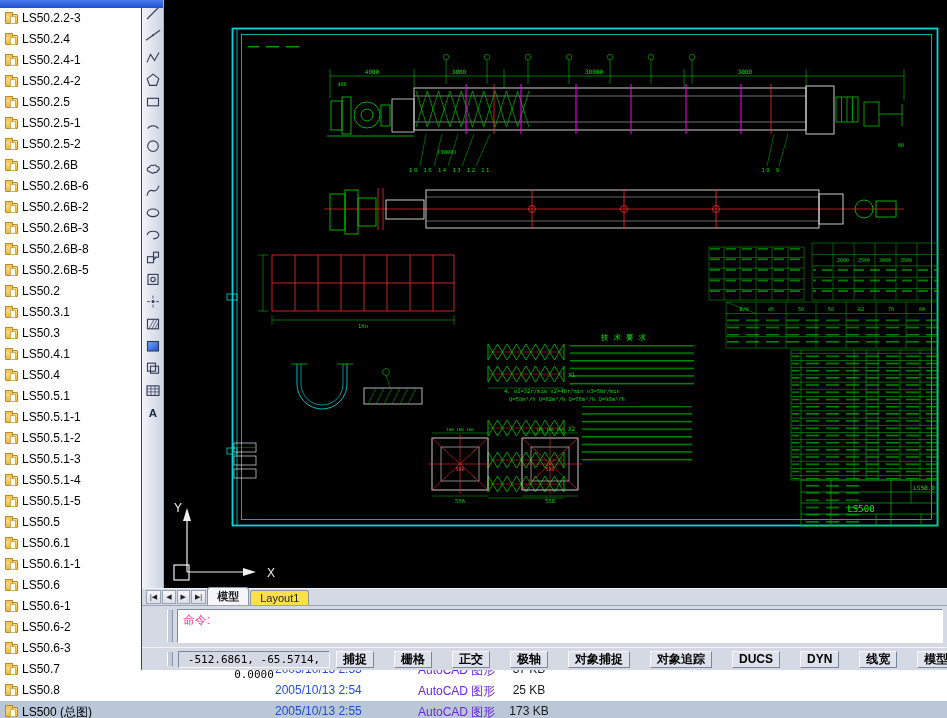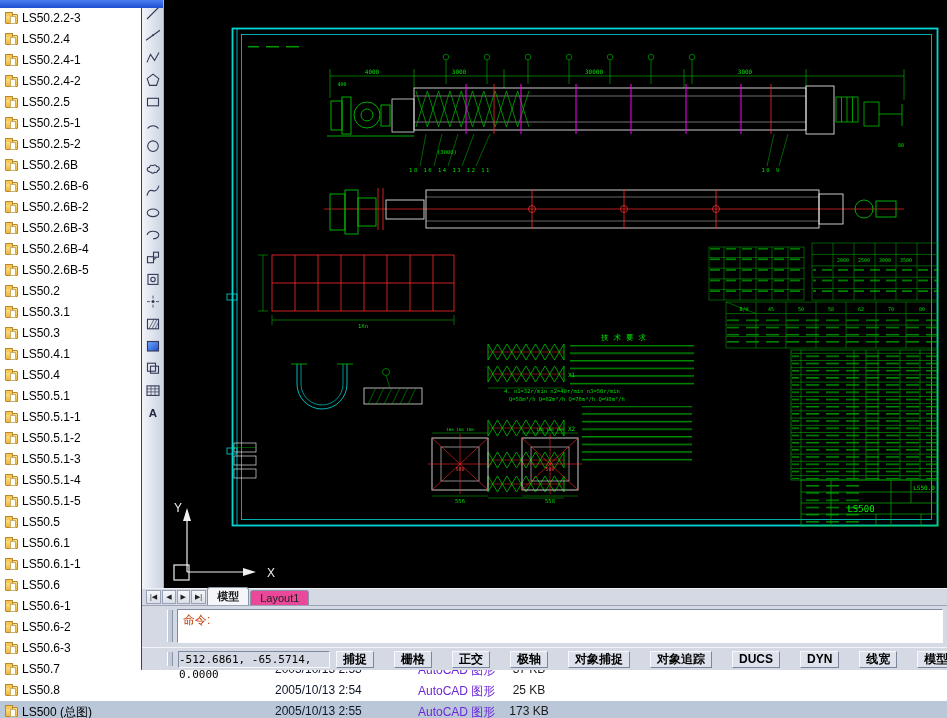--- a/index.html
+++ b/index.html
@@ -10,55 +10,55 @@
   .explorer{position:absolute;inset:0;background:#fff}
   .file-list{position:absolute;left:0;top:8px;width:947px}
   .file-row{position:relative;height:21px;width:947px;background:#fff}
   .file-row.selected{background:#b9c7d9}
   .ficon{position:absolute;left:5px;top:6px;width:13px;height:10px;
          background:linear-gradient(#ffe08a,#f0b83c);border:1px solid #b8882a;border-radius:1px}
   .ficon::before{content:"";position:absolute;left:-1px;top:-3px;width:6px;height:3px;
          background:#f6c957;border:1px solid #b8882a;border-bottom:none;border-radius:1px 1px 0 0}
   .ficon::after{content:"";position:absolute;right:1px;top:1px;width:4px;height:6px;background:#fdfdf4;border:1px solid #c9b06a}
   .fname{position:absolute;left:22px;top:3px;font-size:12px;color:#000000;white-space:nowrap}
-  .fdate{position:absolute;left:275px;top:3px;font-size:12px;color:#0f172a;white-space:nowrap}
+  .fdate{position:absolute;left:275px;top:3px;font-size:12px;color:#1d4ed8;white-space:nowrap}
   .ftype{position:absolute;left:418px;top:3px;font-size:12px;color:#6d28d9;white-space:nowrap}
   .fsize{position:absolute;left:495px;top:3px;width:68px;text-align:center;font-size:12px;color:#1a1a1a}
 
   .topbar{position:absolute;left:0;top:0;width:163px;height:8px;
           background:linear-gradient(#4a7df0,#1e4fd0);z-index:60}
 
   
   .acad{position:absolute;left:141px;top:0;width:806px;height:670px;background:#d4d9e4;
         border-left:1px solid #27409c;border-bottom:1px solid #7c879c;z-index:30}
   .toolbar{position:absolute;left:0;top:0;width:22px;height:588px;
            background:linear-gradient(90deg,#f2f4f9,#ccd3e1);border-right:1px solid #aab3c6}
   .canvas{position:absolute;left:22px;top:0;width:783px;height:588px;background:#000}
 
   .tabbar{position:absolute;left:0;top:588px;width:805px;height:17px;background:#d4d9e4;
           border-top:1px solid #eef1f6;display:flex;align-items:flex-end;padding:0 0 0 4px}
   .navhost,.tabhost{display:contents}
   .navbtn{font-size:7px;line-height:10px;padding:1px 3px;margin:0 1px 1px 0;color:#222;
           border:1px solid #9aa3b5;background:linear-gradient(#f5f7fb,#d9dee8)}
   .tab{font-size:11px;padding:1px 9px 1px 9px;margin-right:1px;color:#222;
-       border:1px solid #8a94a8;border-bottom:none;border-radius:3px 3px 0 0;background:#ec4899}
+       border:1px solid #8a94a8;border-bottom:none;border-radius:3px 3px 0 0;background:#fde047}
   .tab.active{background:#f4f6f9;font-weight:bold}
 
   .cmdpanel{position:absolute;left:0;top:605px;width:805px;height:42px;background:#d4d9e4;border-top:1px solid #9aa3b8}
   .cmdgrip{position:absolute;left:25px;top:4px;bottom:5px;width:6px;background:#c2c9d8;
            border-left:1px solid #fff;border-right:1px solid #8a94a8}
   .cmdtext{position:absolute;left:35px;right:4px;top:3px;bottom:4px;background:#fff;
-           border:1px solid;border-color:#7e8aa0 #fff #fff #7e8aa0;font-size:12px;padding:2px 5px;color:#c2410c}
+           border:1px solid;border-color:#7e8aa0 #fff #fff #7e8aa0;font-size:12px;padding:2px 5px;color:#ec4899}
 
   .statusbar{position:absolute;left:0;top:647px;width:805px;height:23px;background:#d4d9e4;border-top:1px solid #f2f4f9}
   .sgrip{position:absolute;left:25px;top:4px;bottom:4px;width:6px;background:#c2c9d8;
          border-left:1px solid #fff;border-right:1px solid #8a94a8}
   .coords{position:absolute;left:36px;top:3px;width:152px;height:17px;background:#d4d9e4;
           border:1px solid;border-color:#7e8aa0 #f5f7fa #f5f7fa #7e8aa0;
-          font-size:11px;line-height:15px;text-align:left;color:#000;font-family:"DejaVu Sans Mono",monospace}
+          font-size:11px;line-height:15px;text-align:center;color:#000;font-family:"DejaVu Sans Mono",monospace}
   .sbuttons{position:absolute;left:194px;top:3px;display:flex;gap:20px}
   .sbtn{font-size:12px;font-weight:600;padding:0 6px;height:17px;line-height:15px;color:#000;
         background:#dde2ec;border:1px solid;border-color:#f6f8fb #7c879c #7c879c #f6f8fb;white-space:nowrap}
 </style>
 </head>
 <body>
 
 <div class="explorer">
   <div class="file-list">
 
@@ -145,21 +145,21 @@
       <div class="file-row">
         <span class="ficon"></span>
         <span class="fname">LS50.2.6B-3</span>
         <span class="fdate"></span>
         <span class="ftype"></span>
         <span class="fsize"></span>
       </div>
 
       <div class="file-row">
         <span class="ficon"></span>
-        <span class="fname">LS50.2.6B-4</span>
+        <span class="fname">LS50.2.6B-8</span>
         <span class="fdate"></span>
         <span class="ftype"></span>
         <span class="fsize"></span>
       </div>
 
       <div class="file-row">
         <span class="ficon"></span>
         <span class="fname">LS50.2.6B-5</span>
         <span class="fdate"></span>
         <span class="ftype"></span>

